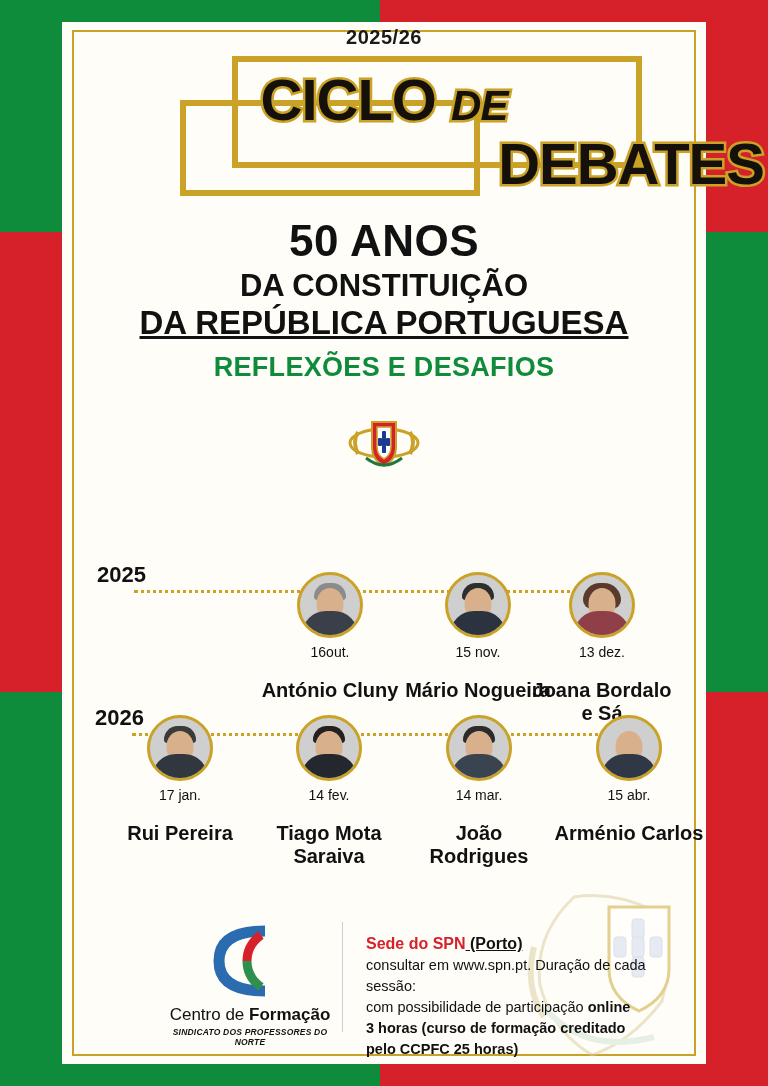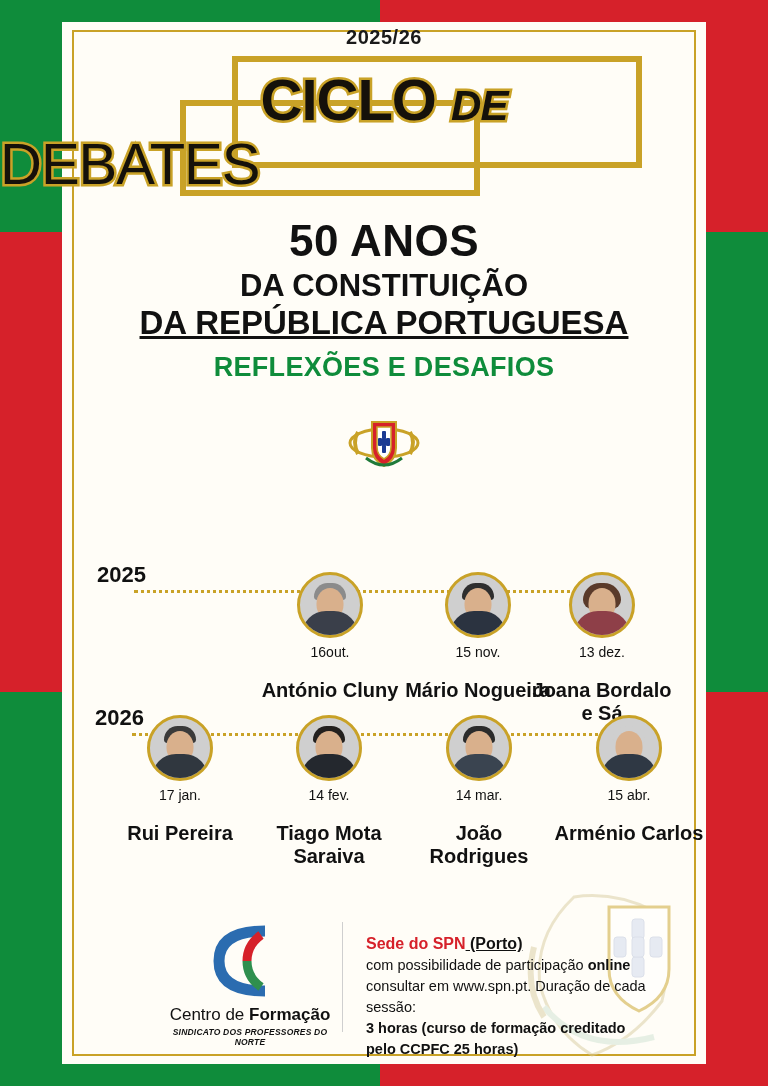--- a/index.html
+++ b/index.html
@@ -95,23 +95,23 @@
     letter-spacing: -1px;
     color: #15110a;
     -webkit-text-stroke: 5px #c9a227;
     paint-order: stroke fill;
   }
   .ciclo-line1 .de {
     font-size: 42px;
     font-style: italic;
   }
   .ciclo-line2 {
-    position: absolute; left: 0; right: 14px; top: 82px;
-    text-align: left;
-    font-size: 58px; font-weight: normal;
+    position: absolute; left: 0; right: 4px; top: 82px;
+    text-align: right;
+    font-size: 58px; font-weight: bold;
     letter-spacing: -1px;
     color: #15110a;
     -webkit-text-stroke: 5px #c9a227;
     paint-order: stroke fill;
   }
 
   .headline {
     position: absolute; left: 0; right: 0; top: 218px;
     text-align: center;
   }
@@ -389,21 +389,21 @@
       <path d="M66 62 q-14 -10 -14 -26" fill="none" stroke="#2f8f4e" stroke-width="9"></path>
     </svg>
     <div class="logo-title"><span>Centro de </span><b>Formação</b></div>
     <div class="logo-sub">SINDICATO DOS PROFESSORES DO NORTE</div>
   </div>
 
   <div class="footer-text">
     <div class="l1">
       <span>Sede do SPN</span><span class="plain"> (Porto)</span>
     </div>
+    <div>consultar em www.spn.pt. Duração de cada sessão:</div>
     <div>
       <span>com possibilidade de participação </span><b>online</b>
     </div>
-    <div>consultar em www.spn.pt. Duração de cada sessão:</div>
     <div><b>3 horas (curso de formação creditado</b></div>
     <div><b>pelo CCPFC 25 horas)</b></div>
   </div>
 
 </div>
 
 </body></html>

